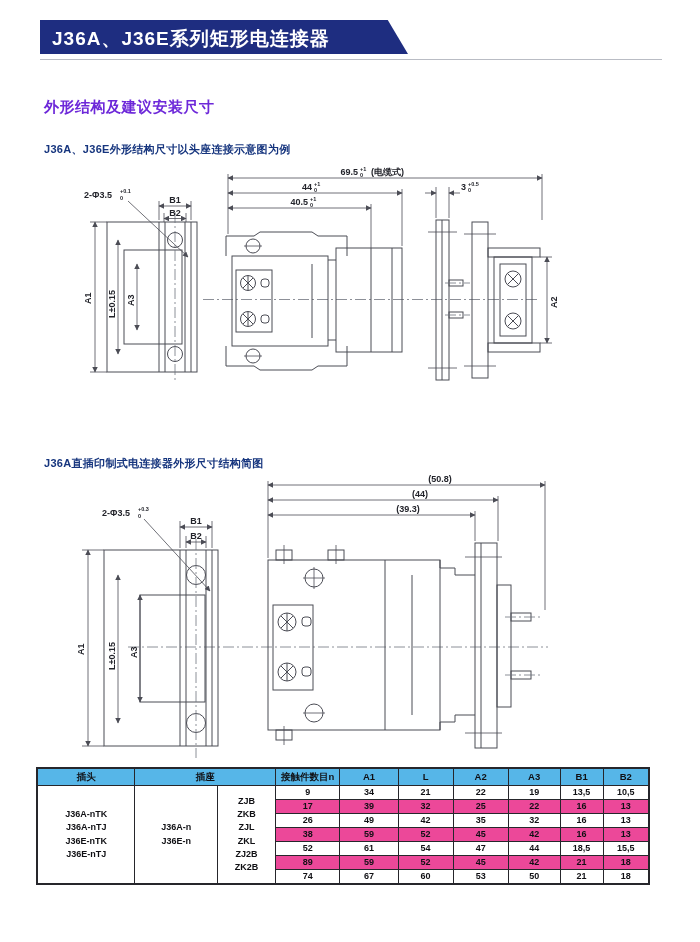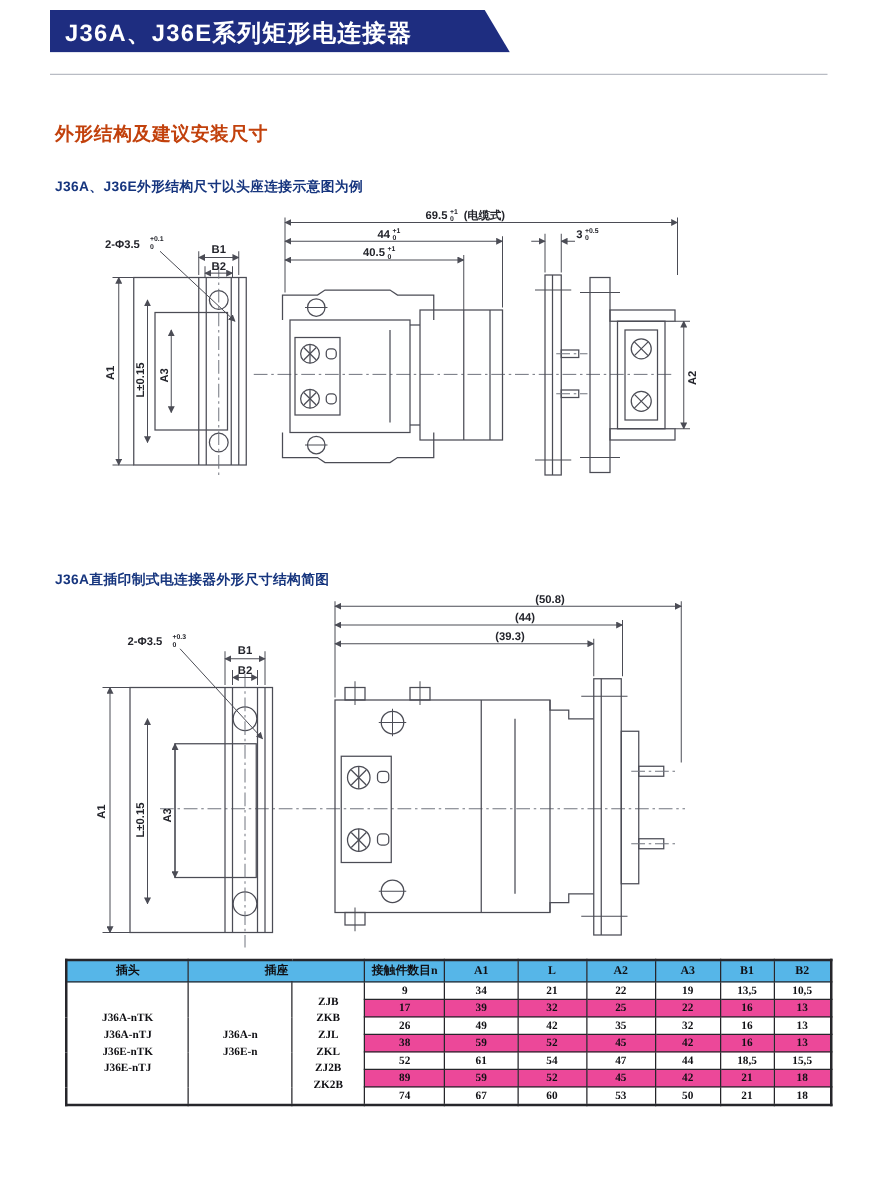--- a/index.html
+++ b/index.html
@@ -1,44 +1,44 @@
 <!DOCTYPE html>
 <html><head>
 <meta charset="utf-8">
 <style>
   html,body{margin:0;padding:0;background:#fff;}
   #page{position:relative;width:700px;height:942px;background:#ffffff;overflow:hidden;
         font-family:"Liberation Sans","DejaVu Sans",sans-serif;}
 
   
-  .banner{position:absolute;left:40px;top:8px;width:368px;height:34px;background:#1e2d80;
+  .banner{position:absolute;left:40px;top:20px;width:368px;height:34px;background:#1e2d80;
           clip-path:polygon(0 0,94.5% 0,100% 100%,0 100%);}
   .banner-title{color:#ffffff;font-size:19px;font-weight:700;letter-spacing:1px;
                 padding:6px 0 0 12px;white-space:nowrap;}
   .rule{position:absolute;left:40px;top:59px;width:622px;height:1px;background:#b9bcc4;}
 
-  .section-title{position:absolute;left:44px;top:98px;color:#c2410c;
+  .section-title{position:absolute;left:44px;top:98px;color:#6d28d9;
                  font-size:15px;font-weight:700;letter-spacing:.5px;}
   .caption{position:absolute;color:#16357e;font-size:11px;font-weight:700;letter-spacing:.3px;}
   #fig1-caption{left:44px;top:142px;}
   #fig2-caption{left:44px;top:440px;margin-top:16px;}
 
   svg.fig{position:absolute;overflow:visible;}
   #fig1{left:40px;top:160px;}
   #fig2{left:40px;top:465px;}
 
   .ln{stroke:#4b4c55;stroke-width:1;fill:none;}
   .dm{stroke:#4b4c55;stroke-width:.8;fill:none;}
   .cl{stroke:#70747e;stroke-width:.8;fill:none;stroke-dasharray:11 3 2 3;}
   .tx{font:700 9px "Liberation Sans","DejaVu Sans",sans-serif;fill:#23242b;}
   .ts{font:700 5.5px "Liberation Sans","DejaVu Sans",sans-serif;fill:#23242b;}
 
   
-  table.spec{position:absolute;left:52px;top:767px;width:614px;border-collapse:collapse;
-             table-layout:fixed;font-family:Liberation Serif, serif;}
+  table.spec{position:absolute;left:36px;top:767px;width:614px;border-collapse:collapse;
+             table-layout:fixed;}
   table.spec td,table.spec th{border:1px solid #26262b;text-align:center;vertical-align:middle;
              font-size:9px;font-weight:700;color:#101014;padding:0;line-height:1.15;}
   table.spec th{height:16px;background:#56b6e8;font-size:9.5px;}
   table.spec td{height:13px;background:#ffffff;}
   table.spec{border:2px solid #26262b;}
   td.blue{background:#56b6e8;}
   tr.yel td{background:#ec4899;}
   .mline div{line-height:1.45;}
 </style>
 </head>

